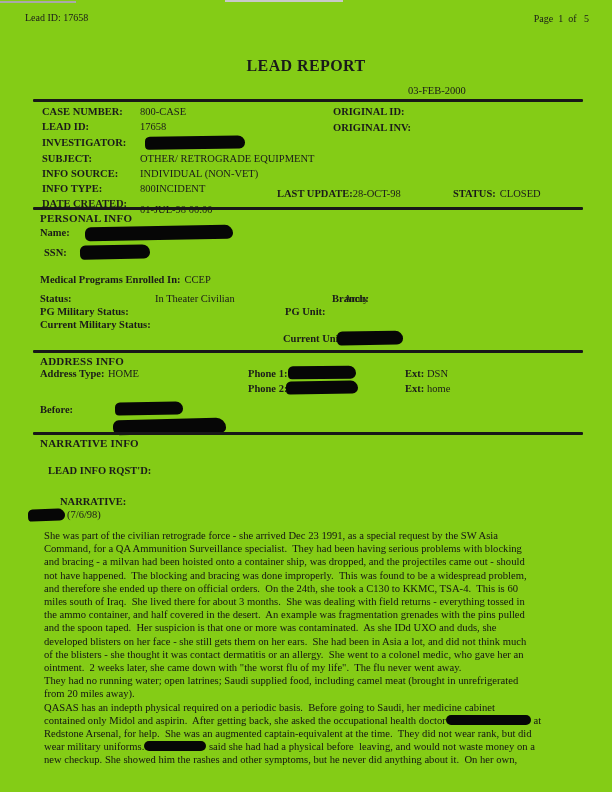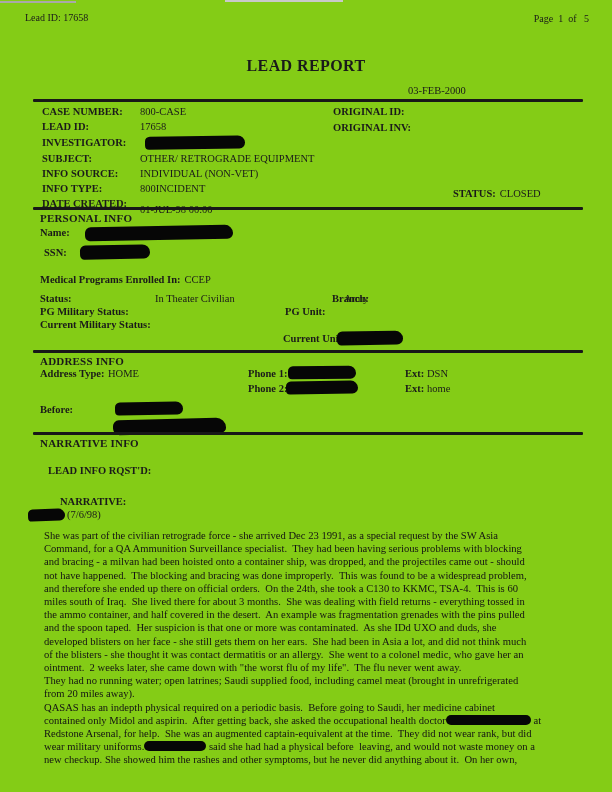--- a/index.html
+++ b/index.html
@@ -59,20 +59,23 @@
   <div class="r-abs" style="left:145px;top:136px;width:100px;height:13px;transform:rotate(-0.8deg);"></div>
 
   <div class="abs lbl" style="left:42px;top:153px;">SUBJECT:</div>
   <div class="abs val" style="left:140px;top:153px;">OTHER/ RETROGRADE EQUIPMENT</div>
 
   <div class="abs lbl" style="left:42px;top:168px;">INFO SOURCE:</div>
   <div class="abs val" style="left:140px;top:168px;">INDIVIDUAL (NON-VET)</div>
 
   <div class="abs lbl" style="left:42px;top:183px;">INFO TYPE:</div>
   <div class="abs val" style="left:140px;top:183px;">800INCIDENT</div>
+  <div class="abs" style="left:277px;top:183px;">
+    <span class="lbl">LAST UPDATE:</span><span class="val">28-OCT-98</span>
+  </div>
   <div class="abs" style="left:453px;top:183px;">
     <span class="lbl">STATUS:</span>
     <span class="val">CLOSED</span>
   </div>
 
   <div class="abs lbl" style="left:42px;top:198px;">DATE CREATED:</div>
   <div class="abs val" style="left:140px;top:204px;">01-JUL-98 00:00</div>
 
   <div class="rule" style="left:33px;top:207px;width:550px;"></div>
 

